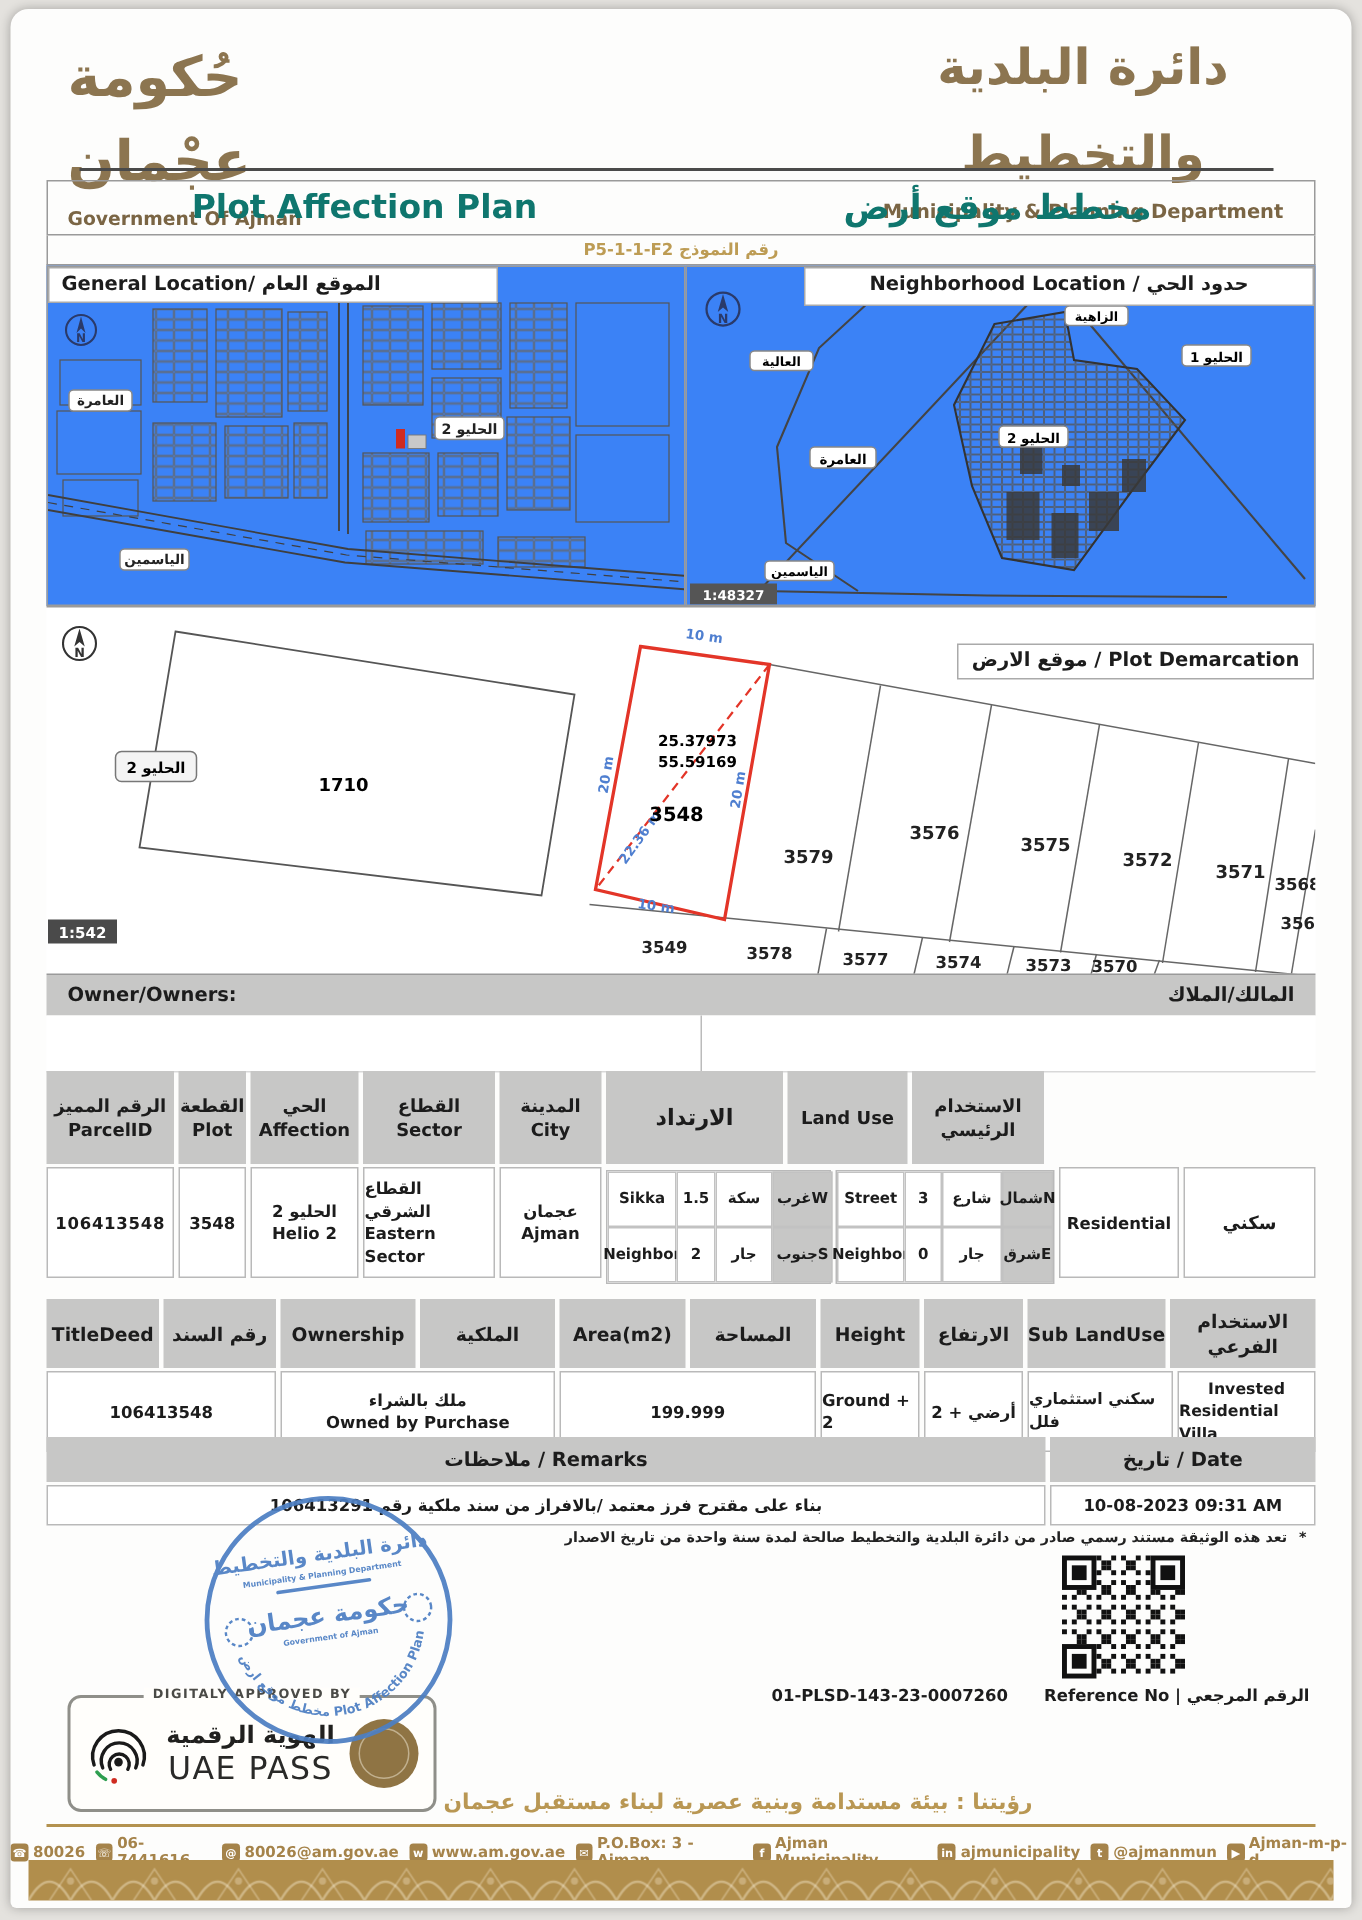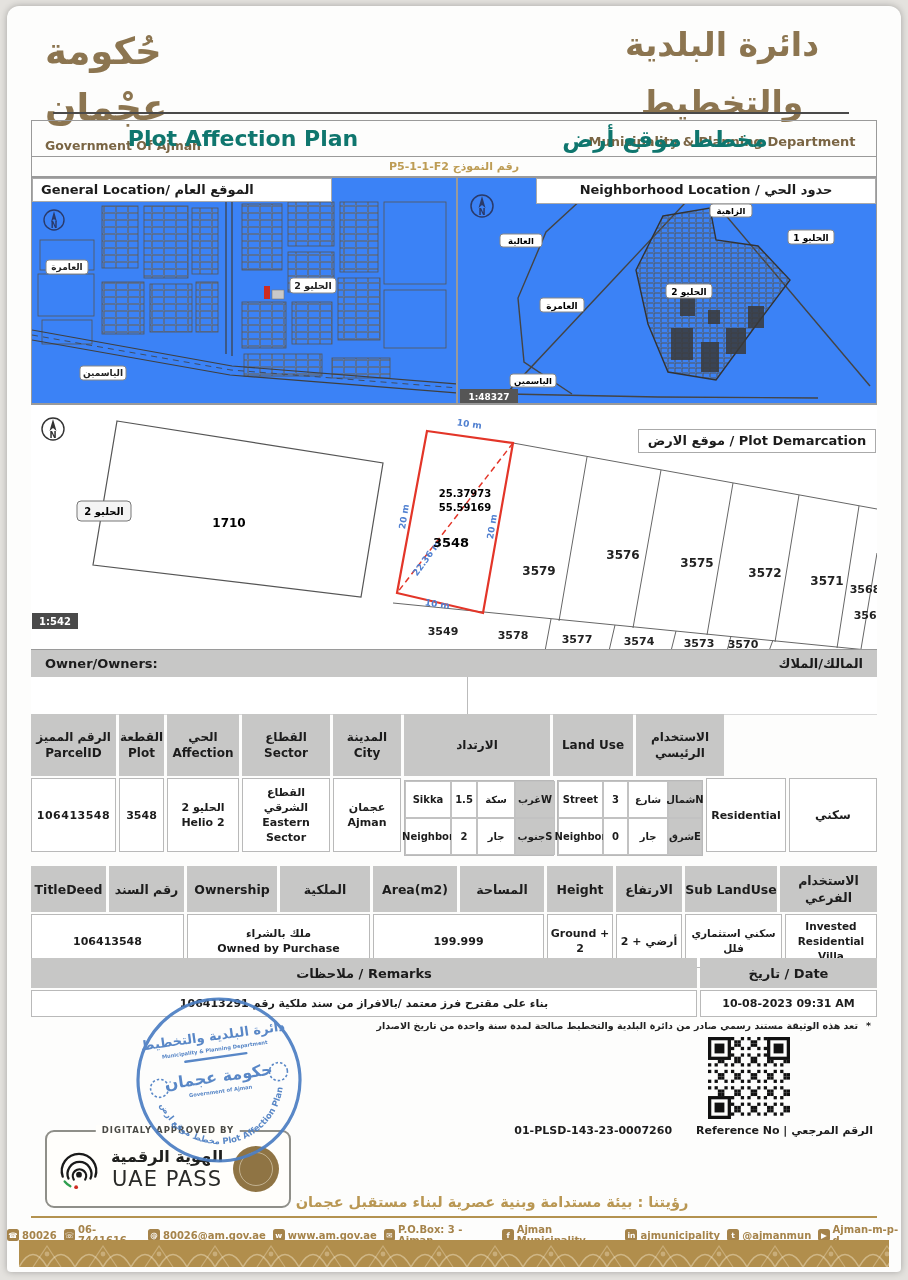--- a/index.html
+++ b/index.html
@@ -29,21 +29,21 @@
   .map-svg{position:absolute;left:0;top:0;}
   
   .demarc{left:24px;top:398px;width:846px;height:246px;border-top:1px solid #9a9a9a;border-bottom:1px solid #9a9a9a;box-sizing:border-box;background:#fff;overflow:hidden;}
   .chip-dem{right:1px;top:6px;width:238px;height:24px;text-align:center;line-height:22px;margin-top:18px;}
   
   .owner-band{left:24px;top:644px;width:846px;height:27px;background:#c7c7c6;display:flex;align-items:center;justify-content:space-between;padding:0 14px;box-sizing:border-box;font-size:13px;font-weight:bold;}
   .owner-row{left:24px;top:671px;width:846px;height:37px;background:#fff;border-bottom:1px solid #d8d8d8;}
   .owner-div{left:460px;top:671px;width:1px;height:37px;background:#bbb;}
   
   .hcell{background:#c7c7c6;display:flex;flex-direction:column;align-items:center;justify-content:center;font-weight:bold;text-align:center;box-sizing:border-box;}
-  .dcell{background:#fff;border:1px solid #b9b9b9;display:flex;flex-direction:column;align-items:center;justify-content:center;font-weight:bold;text-align:center;box-sizing:border-box;}
+  .dcell{background:#fff;border:1px solid #b9b9b9;display:flex;flex-direction:column;align-items:center;justify-content:center;font-weight:bold;box-sizing:border-box;}
   .t1{left:24px;top:708px;width:846px;}
   .t1 .cols{display:flex;gap:3px;}
   .t1 .hcell{height:62px;font-size:12px;line-height:16px;}
   .t1 .drow{margin-top:2px;}
   .t1 .dcell{height:74px;font-size:11px;line-height:15px;}
   .sb-grid{display:grid;grid-template-rows:37px 37px;margin-top:2px;border:1px solid #b9b9b9;box-sizing:border-box;background:#fff;}
   .sb-row{display:grid;}
   .sb-cell{border:0.5px solid #c2c2c2;display:flex;align-items:center;justify-content:center;font-size:10px;font-weight:bold;box-sizing:border-box;background:#fff;}
   .sb-dir{background:#c7c7c6;}
   .t2{left:24px;top:848px;width:846px;margin-top:12px;}
@@ -317,21 +317,21 @@
           <span>Affection</span>
       </div>
       <div class="hcell" style="width:88px">
         <span>القطاع</span>
           <span>Sector</span>
       </div>
       <div class="hcell" style="width:68px">
         <span>المدينة</span>
           <span>City</span>
       </div>
-      <div class="hcell" style="width:146px;font-size:12px">الارتداد</div>
+      <div class="hcell" style="width:118px;font-size:15px">الارتداد</div>
       <div class="hcell" style="width:80px">Land Use</div>
       <div class="hcell" style="width:88px">
         <span>الاستخدام</span>
           <span>الرئيسي</span>
       </div>
     </div>
     <div class="cols drow">
       <div class="dcell big-num" style="width:85px">106413548</div>
       <div class="dcell" style="width:45px">3548</div>
       <div class="dcell" style="width:72px">

